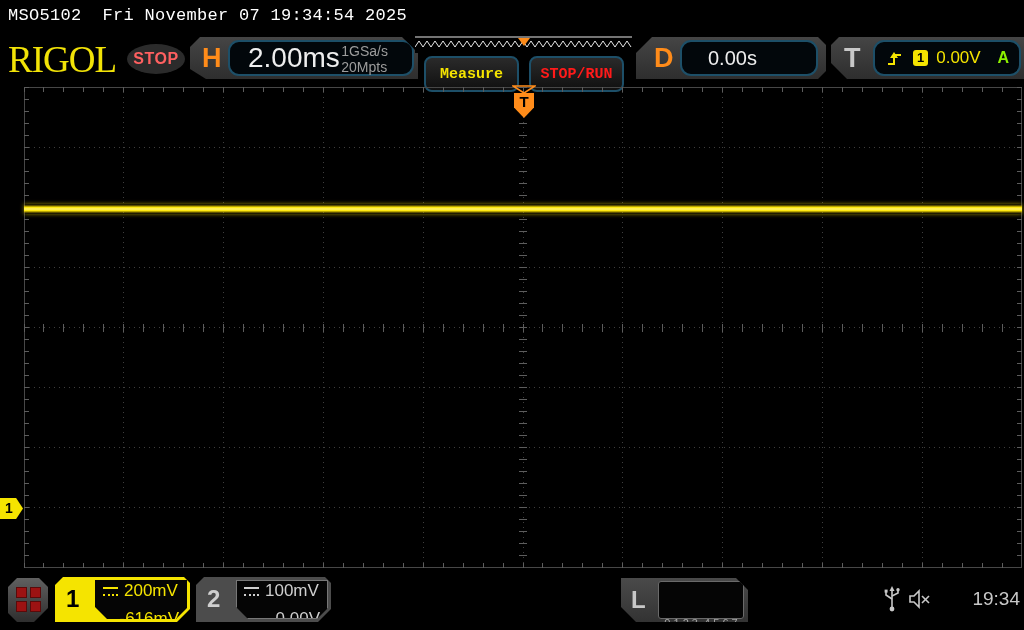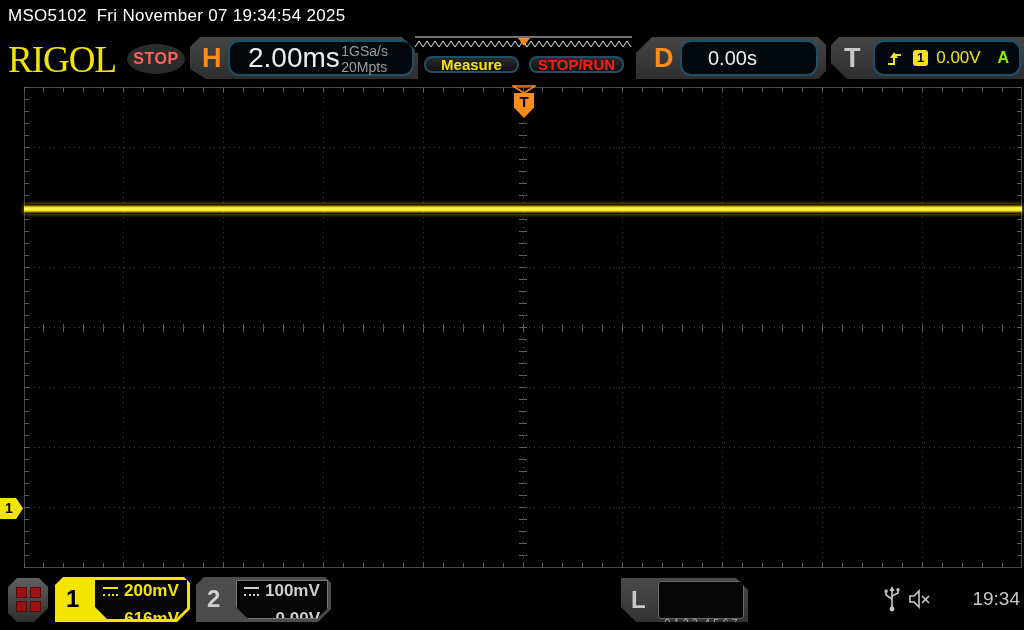--- a/index.html
+++ b/index.html
@@ -1,21 +1,21 @@
 <!DOCTYPE html>
 <html><head>
 <meta charset="utf-8">
 <style>
   * { margin:0; padding:0; box-sizing:border-box; }
   html,body { background:#000; }
   body { font-family:"Liberation Sans", sans-serif; }
   #screen { position:relative; width:1024px; height:630px; background:#000; overflow:hidden; }
 
   
-  .topbar-text { position:absolute; left:8px; top:6px; color:#fff; font-size:17px; white-space:pre; letter-spacing:0.3px; }
+  .topbar-text { position:absolute; left:8px; top:6px; color:#fff; font-size:17px; white-space:pre; letter-spacing:0.3px;font-family:Liberation Mono, monospace; }
 
   
   .logo { position:absolute; left:8px; top:38px; color:#f2e307; font-family:"Liberation Serif", serif; font-weight:normal; font-size:37px; letter-spacing:-1px; }
   .stop-badge { position:absolute; left:127px; top:44px; width:58px; height:30px; background:#2b2b2b; border-radius:50%; color:#ff6060; font-size:16px; font-weight:bold; display:flex; align-items:center; justify-content:center; letter-spacing:0.5px; }
 
   .hgroup { position:absolute; background:linear-gradient(#454545,#2e2e2e); }
   .grp-h { left:190px; top:37px; width:228px; height:42px; clip-path:polygon(10px 0, calc(100% - 16px) 0, 100% 16px, 100% 100%, 16px 100%, 0 calc(100% - 10px), 0 10px); }
   .grp-d { left:636px; top:37px; width:190px; height:42px; clip-path:polygon(16px 0, calc(100% - 8px) 0, 100% 8px, 100% calc(100% - 8px), calc(100% - 8px) 100%, 0 100%, 0 16px); }
   .grp-t { left:831px; top:37px; width:193px; height:42px; clip-path:polygon(8px 0, 100% 0, 100% 100%, 16px 100%, 0 calc(100% - 16px), 0 8px); }
   .grp-letter { position:absolute; top:50%; transform:translateY(-50%); font-weight:bold; font-size:27px; }
@@ -23,21 +23,21 @@
   .letter-gray { color:#c8c8c8; }
   .pill { position:absolute; top:3px; bottom:3px; background:#02070b; border:2px solid #1d4f68; border-radius:11px; display:flex; align-items:center; }
   .tb-value { color:#eee; font-size:28px; margin-left:18px; }
   .tb-side { position:absolute; right:24px; top:1px; text-align:left; color:#9c9c9c; font-size:14px; line-height:16px; }
   .d-value { color:#eee; font-size:20px; margin-left:18px; }
   .trig-src { background:#f5e400; color:#000; font-size:13px; font-weight:bold; border-radius:3px; padding:0 4px; height:16px; line-height:16px; margin:0 8px 0 10px; }
   .trig-level { color:#f5e400; font-size:17px; }
   .trig-mode { position:absolute; right:10px; color:#8cf000; font-size:16px; font-weight:bold; }
 
   .sweep-strip { position:absolute; left:415px; top:36px; width:217px; height:17px; background:#000; }
-  .btn { position:absolute; top:56px; height:17px; background:linear-gradient(#2a2a2a,#101010); border:2px solid #1d4f68; border-radius:8px; font-weight:bold; font-size:15px; display:flex; align-items:center; justify-content:center; }
+  .btn { position:absolute; top:56px; height:36px; background:linear-gradient(#2a2a2a,#101010); border:2px solid #1d4f68; border-radius:8px; font-weight:bold; font-size:15px; display:flex; align-items:center; justify-content:center;font-family:Liberation Mono, monospace; }
   .btn-measure { left:424px; width:95px; color:#f5e400; }
   .btn-stoprun { left:529px; width:95px; color:#ff1a1a; }
 
   
   .graticule { position:absolute; left:24px; top:87px; width:998px; height:481px; }
   .waveform { position:absolute; left:24px; top:204px; width:998px; height:10px;
     background:linear-gradient(to bottom, rgba(190,160,0,0) 0%, rgba(210,180,0,.55) 18%, #ffe800 32%, #fff176 50%, #ffe800 68%, rgba(210,180,0,.55) 82%, rgba(190,160,0,0) 100%);
     box-shadow:0 0 4px rgba(255,230,0,.55); }
   .trig-hollow { position:absolute; left:512px; top:85px; }
   .trig-shield { position:absolute; left:514px; top:93px; width:20px; height:25px; background:#ff8c1a; clip-path:polygon(0 0,100% 0,100% 58%,50% 100%,0 58%); color:#000; font-weight:bold; font-size:15px; text-align:center; line-height:18px; }
@@ -54,21 +54,21 @@
   .menu-btn { position:absolute; left:8px; top:578px; width:40px; height:44px; background:linear-gradient(#606060,#2e2e2e); clip-path:polygon(9px 0, calc(100% - 9px) 0, 100% 9px, 100% calc(100% - 14px), calc(100% - 14px) 100%, 9px 100%, 0 calc(100% - 9px), 0 9px); }
   .menu-grid { position:absolute; left:8px; top:9px; width:25px; height:25px; display:grid; grid-template-columns:11px 11px; grid-template-rows:11px 11px; gap:3px; }
   .menu-grid i { background:#9c1212; border:1px solid #5a0a0a; }
 
   .chbadge { position:absolute; top:577px; width:135px; height:45px; }
   .chbadge .outer { position:absolute; inset:0; clip-path:polygon(8px 0, calc(100% - 6px) 0, 100% 6px, 100% calc(100% - 13px), calc(100% - 13px) 100%, 0 100%, 0 8px); }
   .ch1 { left:55px; } .ch1 .outer { background:#f5e400; }
   .ch2 { left:196px; } .ch2 .outer { background:#4c4c4c; }
   .ch-num { position:absolute; left:11px; top:8px; font-size:24px; font-weight:bold; }
   .ch1 .ch-num { color:#000; } .ch2 .ch-num { color:#d0d0d0; }
-  .ch-panel { position:absolute; left:40px; top:3px; right:3px; bottom:3px; background:#050505; clip-path:polygon(0 0, 100% 0, 100% calc(100% - 11px), calc(100% - 11px) 100%, 12px 100%, 0 calc(100% - 12px)); padding:1px 8px 0 8px;font-weight:bold; }
+  .ch-panel { position:absolute; left:40px; top:3px; right:3px; bottom:3px; background:#050505; clip-path:polygon(0 0, 100% 0, 100% calc(100% - 11px), calc(100% - 11px) 100%, 12px 100%, 0 calc(100% - 12px)); padding:1px 8px 0 8px; }
   .ch2 .ch-panel { outline:1px solid #777; outline-offset:-1px; }
   .ch-row1 { display:flex; align-items:center; font-size:17px; }
   .ch-row2 { text-align:right; font-size:17px; margin-top:8px; }
   .ch1 .ch-row1, .ch1 .ch-row2 { color:#f5e400; }
   .ch2 .ch-row1, .ch2 .ch-row2 { color:#cfcfcf; }
   .coup-icon { width:15px; height:9px; border-top:2px solid currentColor; border-bottom:2px dotted currentColor; margin-right:6px; }
 
   .la-badge { position:absolute; left:621px; top:578px; width:127px; height:44px; background:linear-gradient(#4a4a4a,#333); clip-path:polygon(0 0, calc(100% - 12px) 0, 100% 12px, 100% 100%, 15px 100%, 0 calc(100% - 15px)); }
   .la-letter { position:absolute; left:10px; top:8px; color:#c8c8c8; font-size:24px; font-weight:bold; }
   .la-panel { position:absolute; left:37px; top:3px; right:4px; bottom:3px; background:#050505; border:1px solid #6a6a6a; border-radius:3px; color:#a8a8a8; font-size:11px; text-align:center; white-space:pre; padding-top:4px; line-height:15px; }

